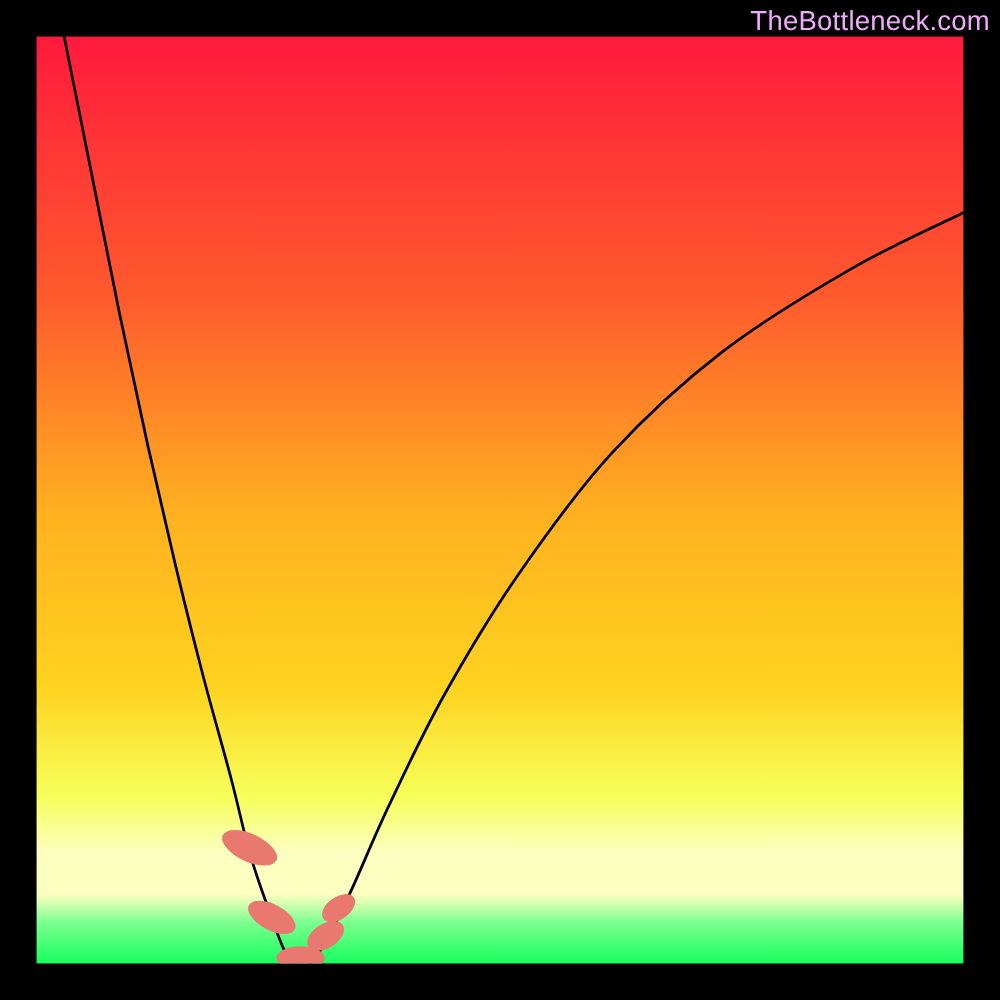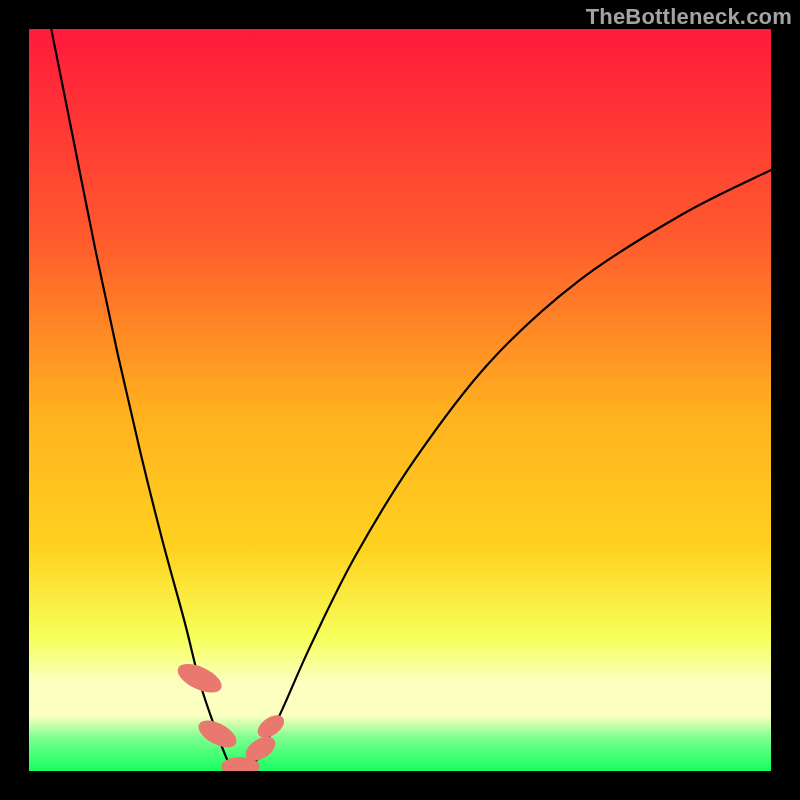--- a/index.html
+++ b/index.html
@@ -21,23 +21,23 @@
     left: 29px;
     top: 29px;
     width: 742px;
     height: 742px;
     overflow: hidden;
   }
   .attribution {
     position: absolute;
     top: 4px;
     right: 8px;
-    color: #a3a3a3;
+    color: #f0abfc;
     font-size: 22px;
-    font-weight: 700;
+    font-weight: 400;
     letter-spacing: 0.2px;
     user-select: none;
   }
 </style>
 </head>
 <body>
 
 <div class="frame">
 
   <div class="attribution">TheBottleneck.com</div>

